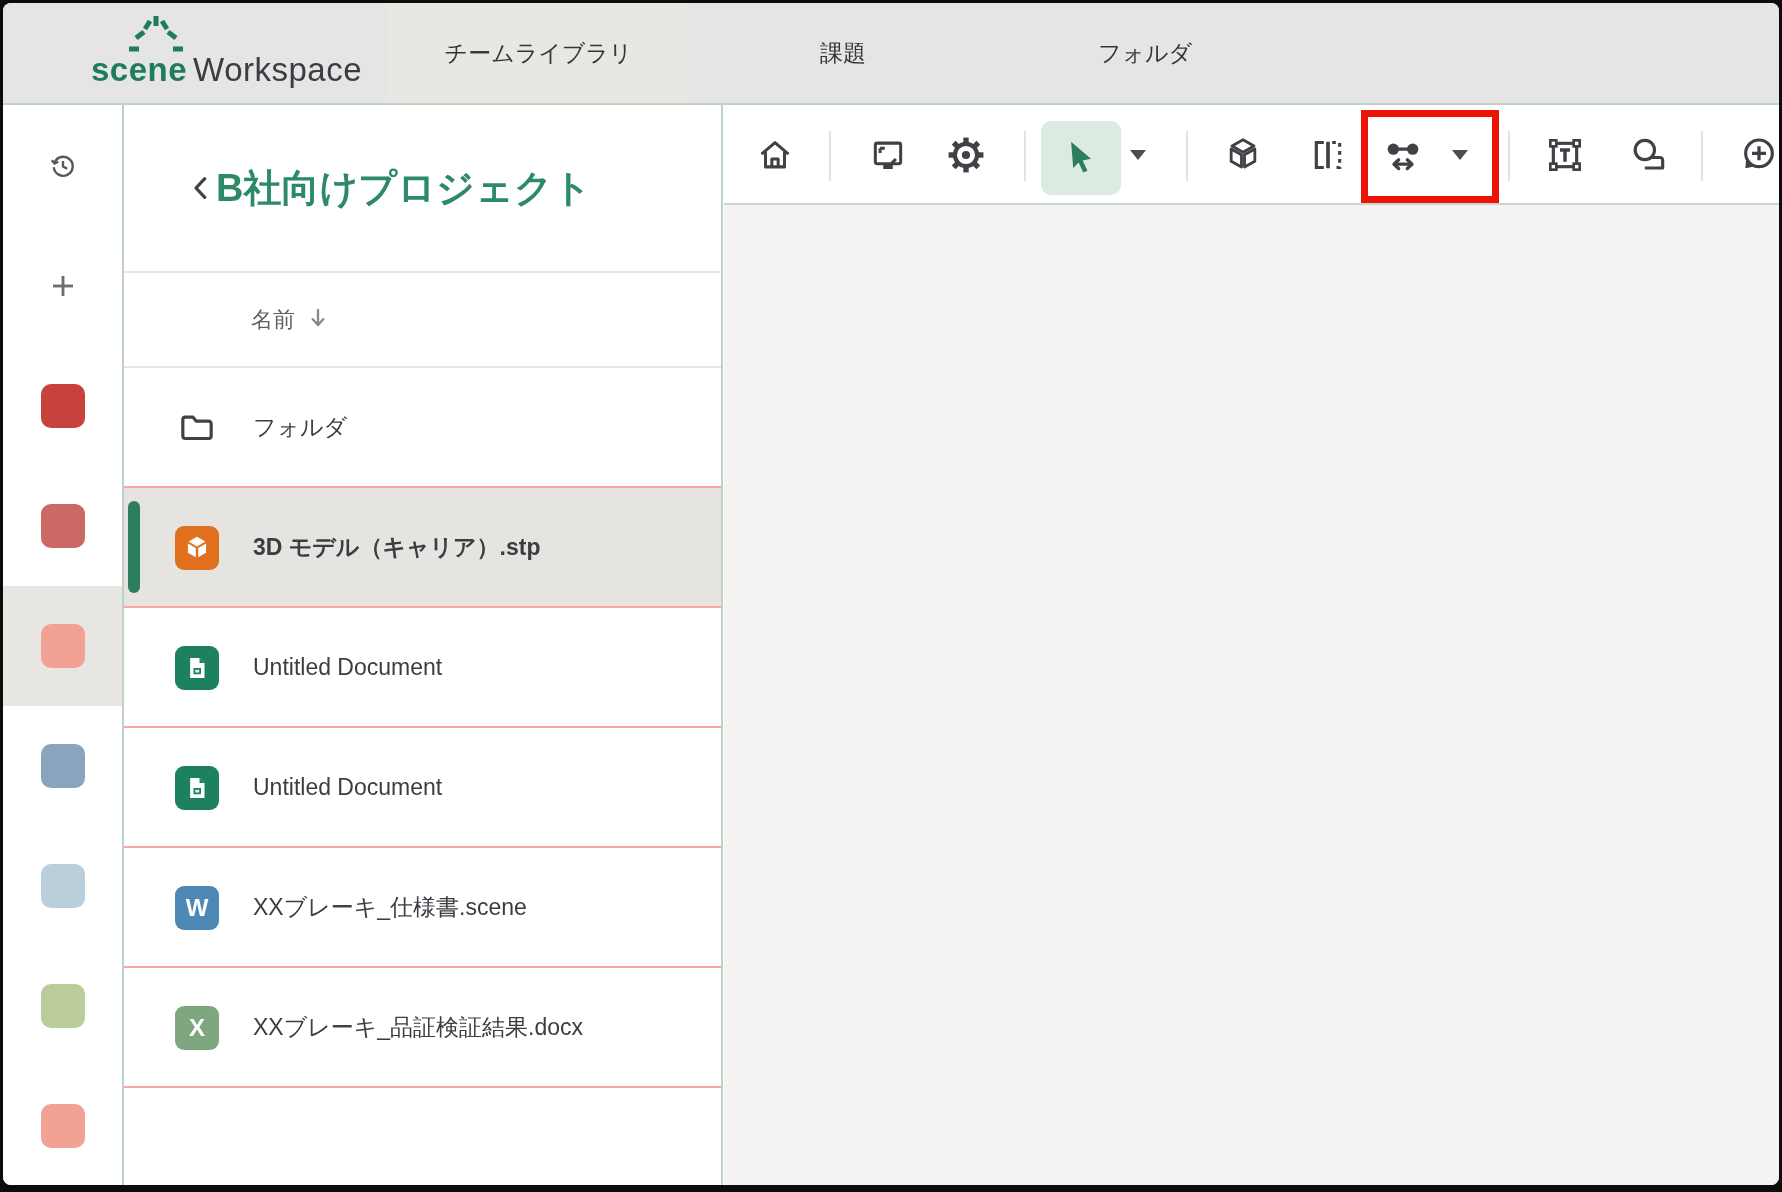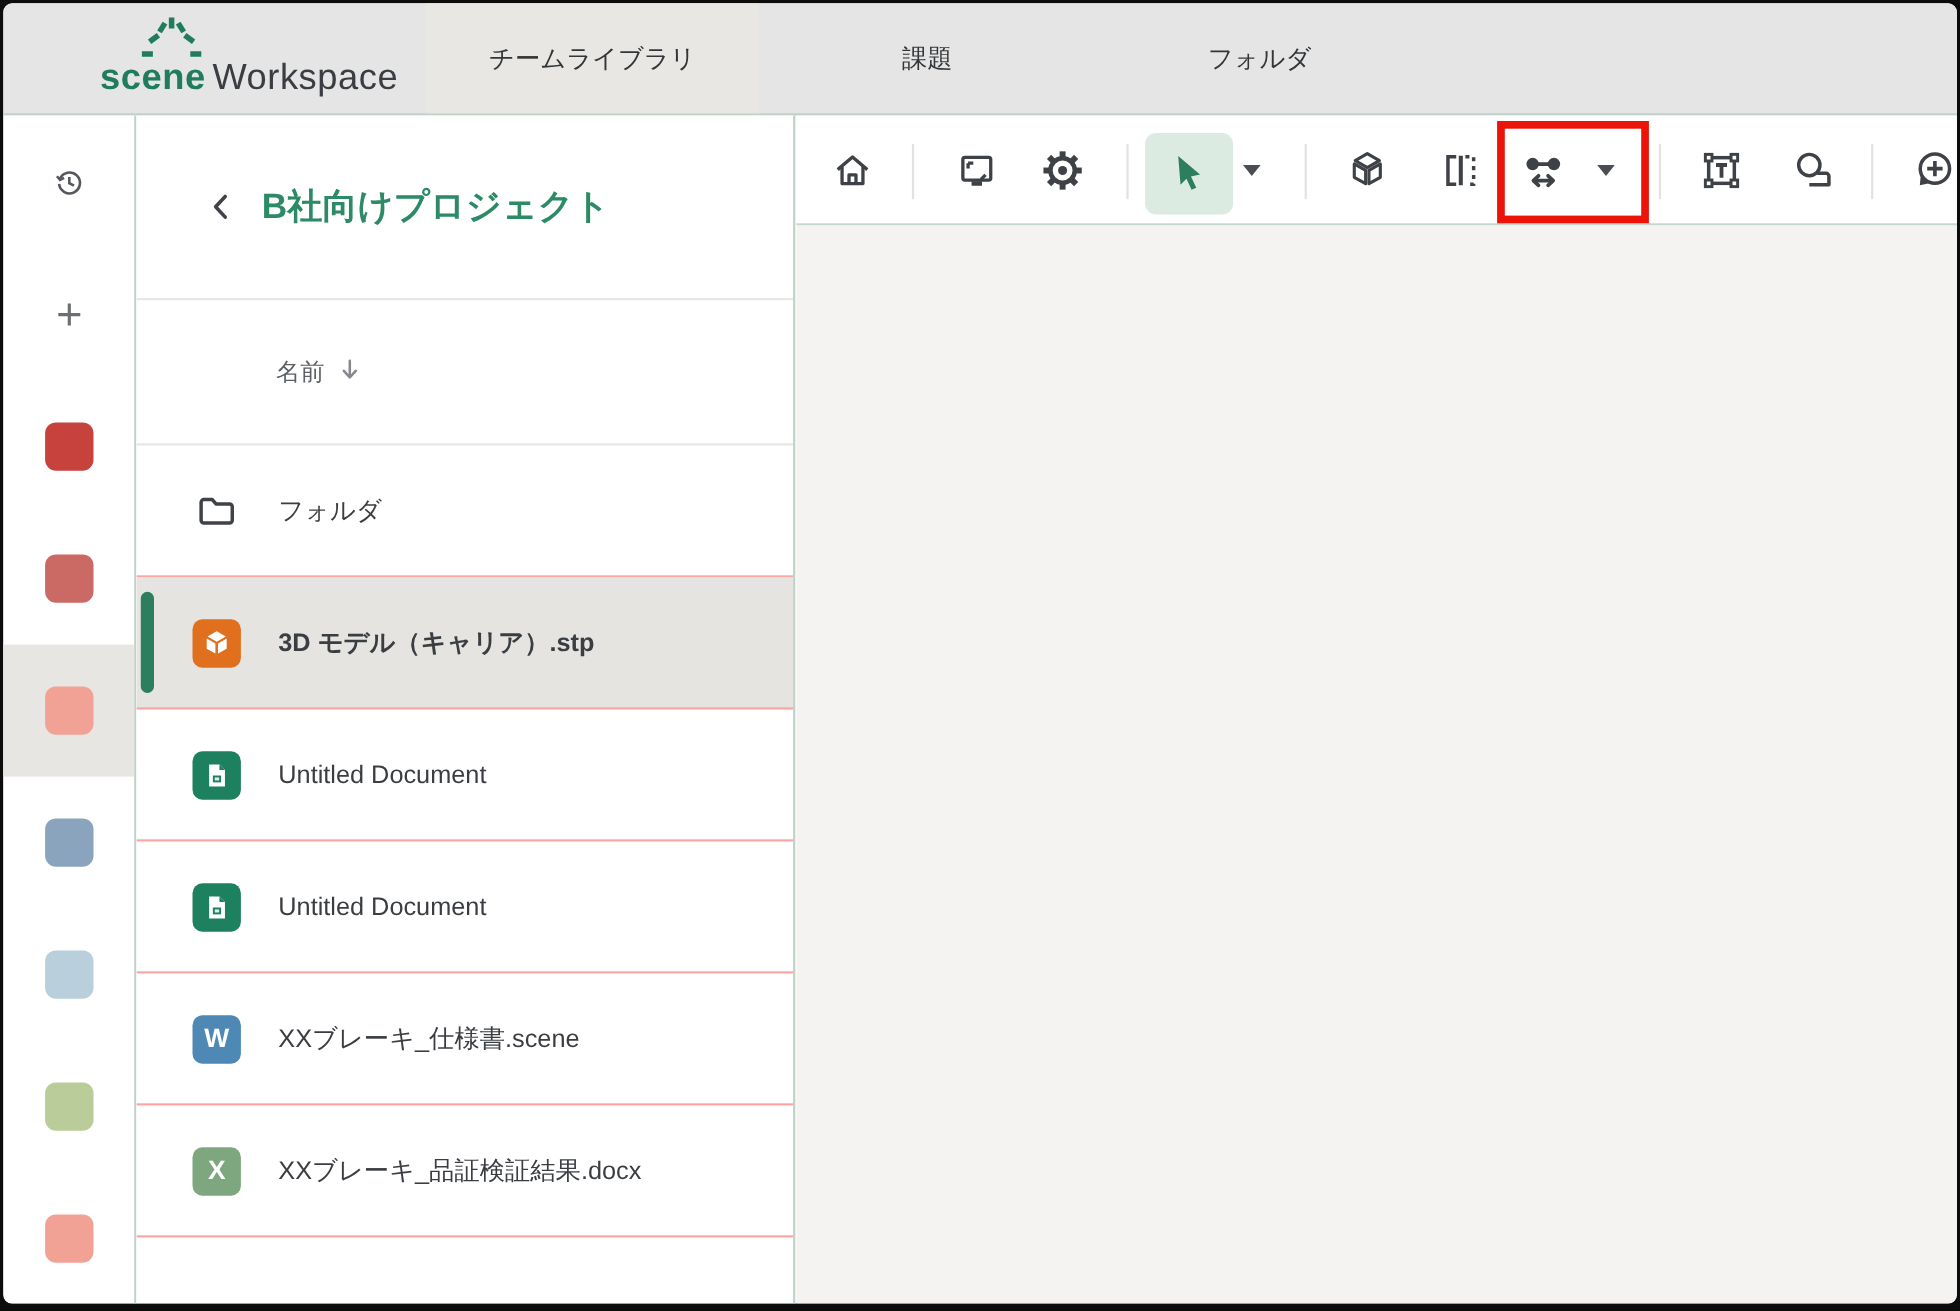--- a/index.html
+++ b/index.html
@@ -28,22 +28,22 @@
   .rail-highlight { position:absolute; left:0; top:481px; width:119px; height:120px;
                     background:#e8e6e2; }
   .rail-sq { position:absolute; left:38px; width:44px; height:44px; border-radius:10px; }
 
   
   .panel { position:absolute; left:121px; top:102px; bottom:0; width:599px;
            background:#fff; border-right:2px solid #bfd2c8; overflow:hidden; }
   .panel-header { height:168px; border-bottom:2px solid #e8e6e2;
                   display:flex; align-items:center; }
   .back-btn { margin-left:62px; width:30px; height:30px; }
-  .panel-title { margin-left:22px; font-size:32px; font-weight:700; color:#2c8a66; }
-  .sort-row { height:132px; border-bottom:2px solid #e8e6e2;
+  .panel-title { font-size:38px; font-weight:700; color:#2c8a66; }
+  .sort-row { height:95px; border-bottom:2px solid #e8e6e2;
               display:flex; align-items:center; }
   .sort-label { margin-left:127px; font-size:22px; color:#5d6165; }
   .sort-arrow { margin-left:10px; }
   .file-row { position:relative; height:120px; border-bottom:2px solid #fca5a5;
               display:flex; align-items:center; }
   .file-row.selected { background:#e6e4e0;font-weight:bold; }
   .sel-bar { position:absolute; left:4px; top:13px; bottom:13px; width:12px;
              border-radius:6px; background:#2c7e5f; }
   .file-ic { position:absolute; left:51px; top:38px; width:44px; height:44px;
              border-radius:9px; display:flex; align-items:center; justify-content:center; }

